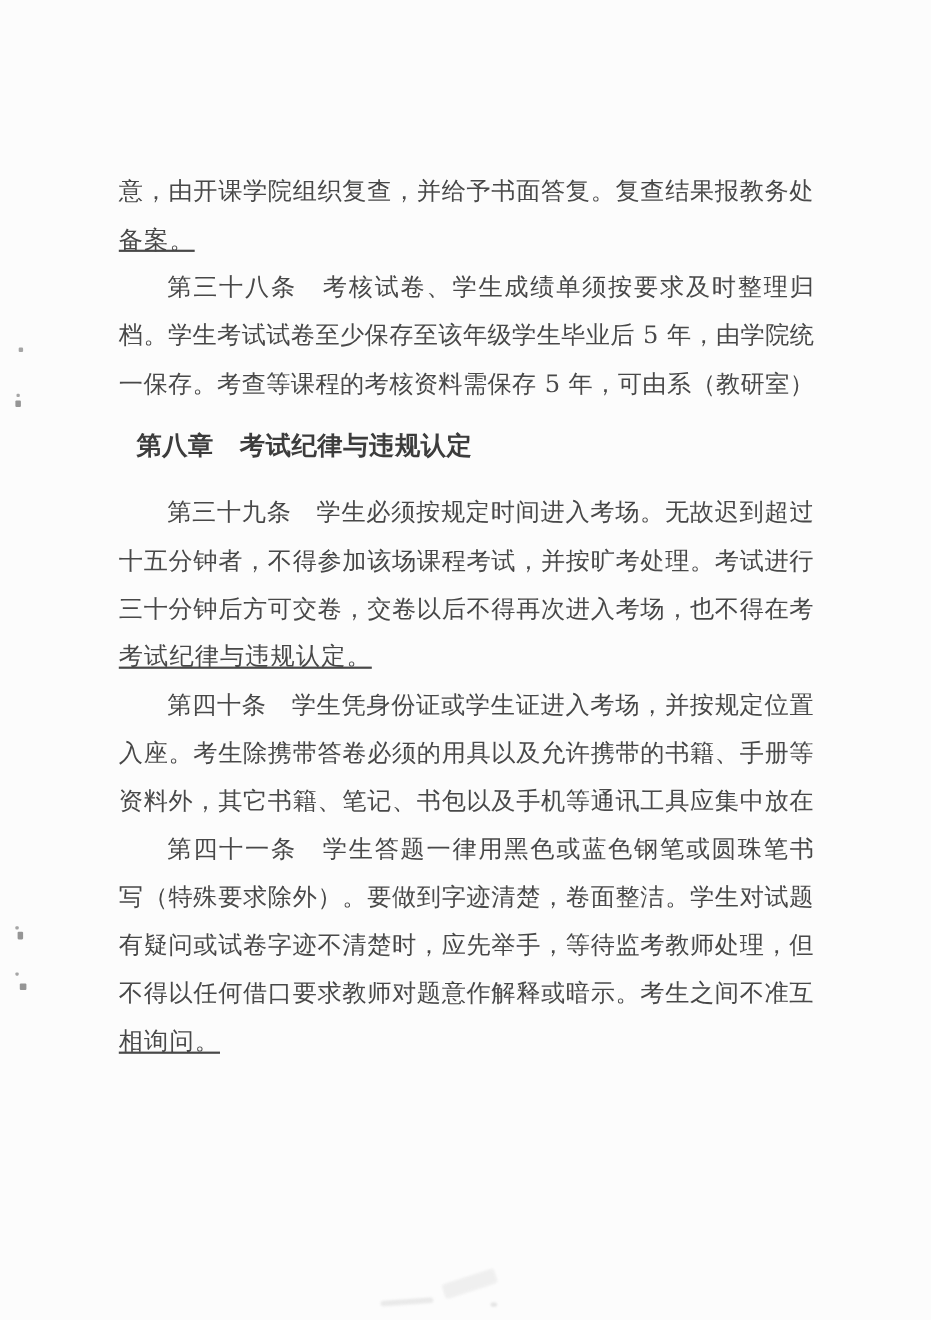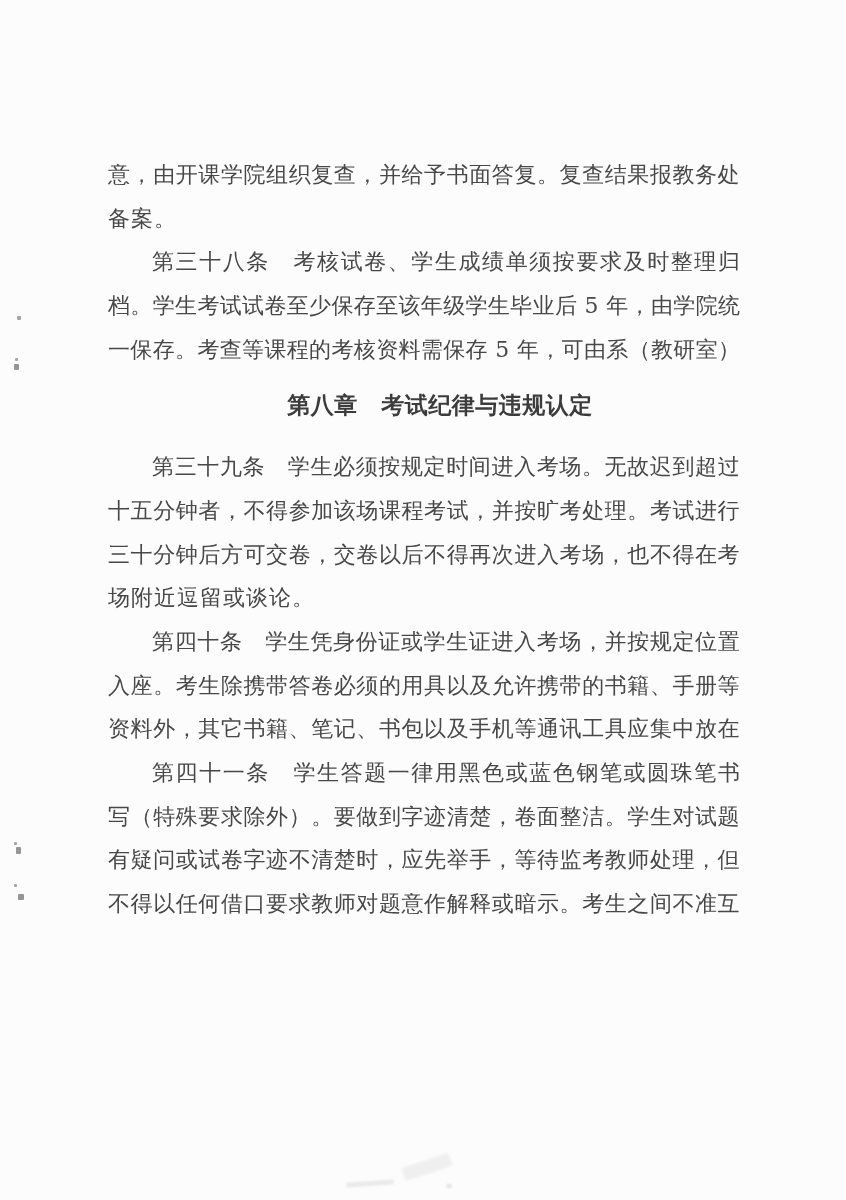--- a/index.html
+++ b/index.html
@@ -37,26 +37,26 @@
   }
   .line.fill span {
     display: inline-block;
     white-space: pre;
   }
   .line.indent {
     padding-left: 44px;
   }
   .line.last {
     letter-spacing: 1px;
+    text-decoration: underline;
   }
   .heading {
     height: 43.7px;
     line-height: 43.7px;
     margin: 13px 0 17px 0;
-    text-align: center;
     position: relative;
     left: 16px;
     font-family: "Liberation Sans", "DejaVu Sans", sans-serif;
     font-weight: bold;
     font-size: 23px;
     letter-spacing: 0.5px;
     color: #3c3c3c;
   }
   .speck {
     position: absolute;
@@ -282,21 +282,21 @@
         <span>入</span>
         <span>考</span>
         <span>场</span>
         <span>，</span>
         <span>也</span>
         <span>不</span>
         <span>得</span>
         <span>在</span>
         <span>考</span>
       </div>
-      <div class="line last">场附近逗留或谈论。</div>
+      <div class="line last">考试纪律与违规认定。</div>
       <div class="line fill indent">
         <span>第</span>
         <span>四</span>
         <span>十</span>
         <span>条</span>
         <span>　</span>
         <span>学</span>
         <span>生</span>
         <span>凭</span>
         <span>身</span>
@@ -488,20 +488,21 @@
         <span>示</span>
         <span>。</span>
         <span>考</span>
         <span>生</span>
         <span>之</span>
         <span>间</span>
         <span>不</span>
         <span>准</span>
         <span>互</span>
       </div>
+      <div class="line last">相询问。</div>
     </main>
 
   <div class="speck" style="left:17px;top:316px;width:4px;height:4px;"></div>
   <div class="speck" style="left:15px;top:358px;width:3px;height:3px;"></div>
   <div class="speck" style="left:14px;top:364px;width:5px;height:6px;background:#7a7a7a;"></div>
   <div class="speck" style="left:14px;top:842px;width:3px;height:3px;"></div>
   <div class="speck" style="left:16px;top:847px;width:5px;height:7px;background:#7a7a7a;"></div>
   <div class="speck" style="left:14px;top:884px;width:3px;height:3px;"></div>
   <div class="speck" style="left:18px;top:894px;width:6px;height:6px;background:#7a7a7a;"></div>
 

